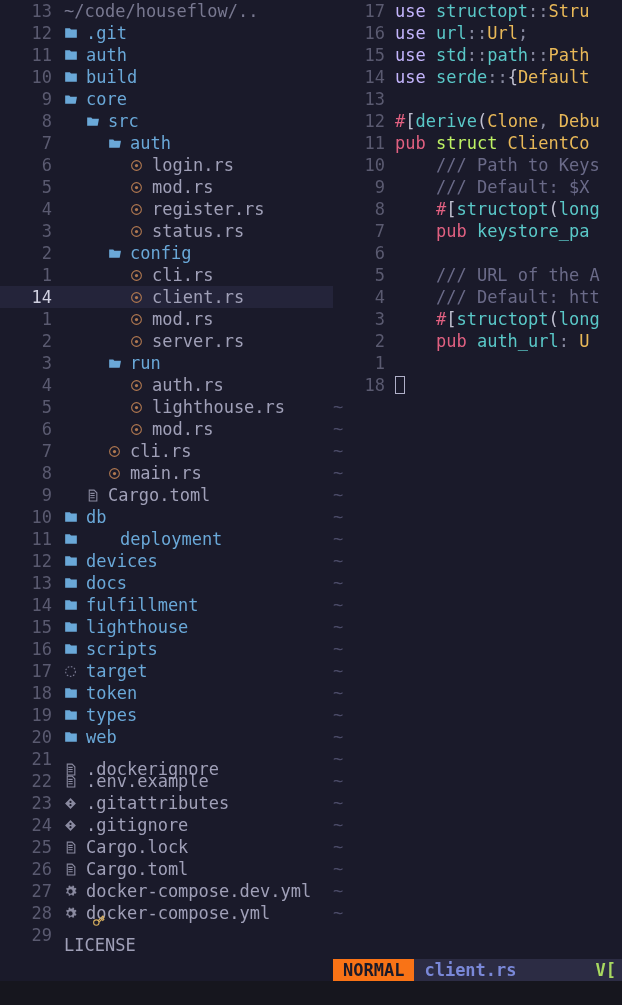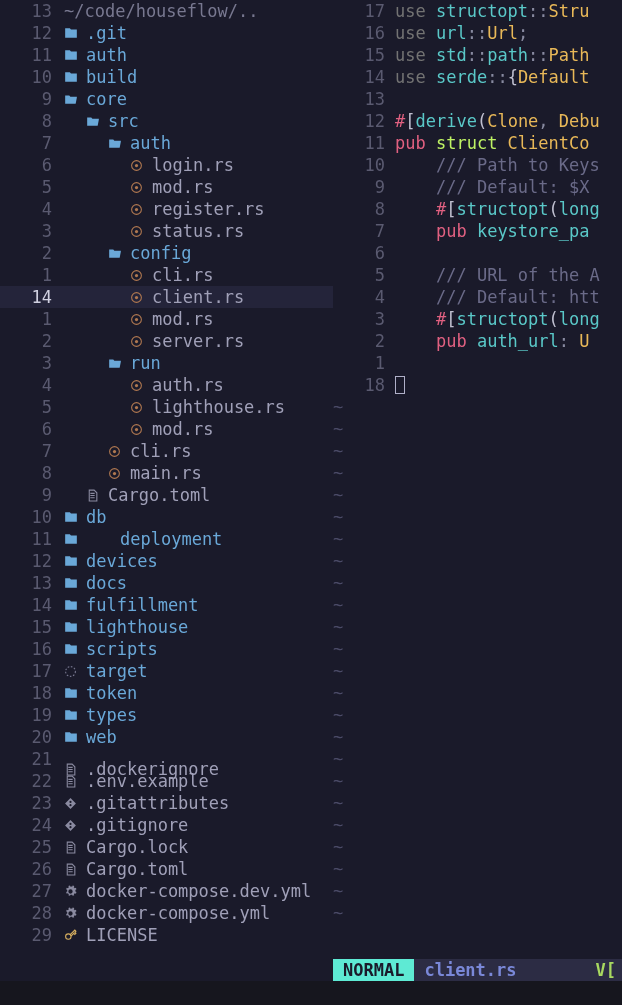--- a/index.html
+++ b/index.html
@@ -64,21 +64,21 @@
     color: #5a5a70;
     padding-right: 10px;
     display: inline-block;
   }
   .code-row {
     display: flex;
     align-items: center;
     height: 22px;
     white-space: pre;
   }
-  .kw-use { color: #737373; }
+  .kw-use { color: #c4b5fd; }
   .kw-pub { color: #e06080; }
   .kw-struct { color: #bef264; }
   .ident { color: #5ac8c8; }
   .punct { color: #888aa0; }
   .type { color: #e8b858; }
   .attr-hash { color: #e06080; }
   .attr-body { color: #5ac8c8; }
   .comment { color: #6a6a88; }
   .brace { color: #c0c0d0; }
   .cursor-block {
@@ -91,21 +91,21 @@
     position: absolute;
     left: 333px;
     right: 0;
     bottom: 24px;
     height: 22px;
     background: #2c2c44;
     display: flex;
     align-items: center;
   }
   .mode-pill {
-    background: #5eead4;
+    background: #f97316;
     color: #1a1a2a;
     font-weight: bold;
     padding: 0 10px;
     height: 100%;
     display: flex;
     align-items: center;
   }
   .status-file {
     color: #7a88d8;
     font-weight: bold;
@@ -272,21 +272,21 @@
         <div class="tree-row"><span class="gutter-left">26</span><span class="tree-content" style="padding-left: 6px;"><span style="display: inline-flex; width: 16px;"><svg width="13" height="13" viewBox="0 0 24 24" fill="none" stroke="#8a8aa0" stroke-width="2">
                 <path d="M6 2h9l5 5v15H6z"></path>
                 <path d="M8 8h8M8 12h8M8 16h8"></path>
               </svg></span><span class="generic-name">Cargo.toml</span></span></div>
         <div class="tree-row"><span class="gutter-left">27</span><span class="tree-content" style="padding-left: 6px;"><span style="display: inline-flex; width: 16px;"><svg width="13" height="13" viewBox="0 0 24 24" fill="#8a8aa0">
                 <path d="M12 8a4 4 0 100 8 4 4 0 000-8zm9 4l2 1-1 3-2-1a9 9 0 01-2 2l1 2-3 1-1-2a9 9 0 01-3 0l-1 2-3-1 1-2a9 9 0 01-2-2l-2 1-1-3 2-1a9 9 0 010-3l-2-1 1-3 2 1a9 9 0 012-2l-1-2 3-1 1 2a9 9 0 013 0l1-2 3 1-1 2a9 9 0 012 2l2-1 1 3-2 1a9 9 0 010 3z"></path>
               </svg></span><span class="generic-name">docker-compose.dev.yml</span></span></div>
         <div class="tree-row"><span class="gutter-left">28</span><span class="tree-content" style="padding-left: 6px;"><span style="display: inline-flex; width: 16px;"><svg width="13" height="13" viewBox="0 0 24 24" fill="#8a8aa0">
                 <path d="M12 8a4 4 0 100 8 4 4 0 000-8zm9 4l2 1-1 3-2-1a9 9 0 01-2 2l1 2-3 1-1-2a9 9 0 01-3 0l-1 2-3-1 1-2a9 9 0 01-2-2l-2 1-1-3 2-1a9 9 0 010-3l-2-1 1-3 2 1a9 9 0 012-2l-1-2 3-1 1 2a9 9 0 013 0l1-2 3 1-1 2a9 9 0 012 2l2-1 1 3-2 1a9 9 0 010 3z"></path>
               </svg></span><span class="generic-name">docker-compose.yml</span></span></div>
-        <div class="tree-row"><span class="gutter-left">29</span><span class="tree-content" style="padding-left: 6px;"><span style="display: inline-flex; width: 16px;"><svg width="13" height="13" viewBox="0 0 24 24" fill="#d8b060">
+        <div class="tree-row"><span class="gutter-left">29</span><span class="tree-content" style="padding-left: 6px; flex-direction: column;"><span style="display: inline-flex; width: 16px;"><svg width="13" height="13" viewBox="0 0 24 24" fill="#d8b060">
                 <circle cx="8" cy="14" r="5" fill="none" stroke="#d8b060" stroke-width="2"></circle>
                 <path d="M11 11l9-9 2 2-2 2 2 2-2 2-2-2-5 5" stroke="#d8b060" stroke-width="2" fill="none"></path>
               </svg></span><span class="generic-name">LICENSE</span></span></div>
       </div>
   </div>
 
   <div class="code-pane">
     <div id="code-rows">
         <div class="code-row"><span class="code-gutter">17</span><span><span class="kw-use">use </span><span class="ident">structopt</span><span class="punct">::</span><span class="type">Stru</span></span></div>
         <div class="code-row"><span class="code-gutter">16</span><span><span class="kw-use">use </span><span class="ident">url</span><span class="punct">::</span><span class="type">Url</span><span class="punct">;</span></span></div>

